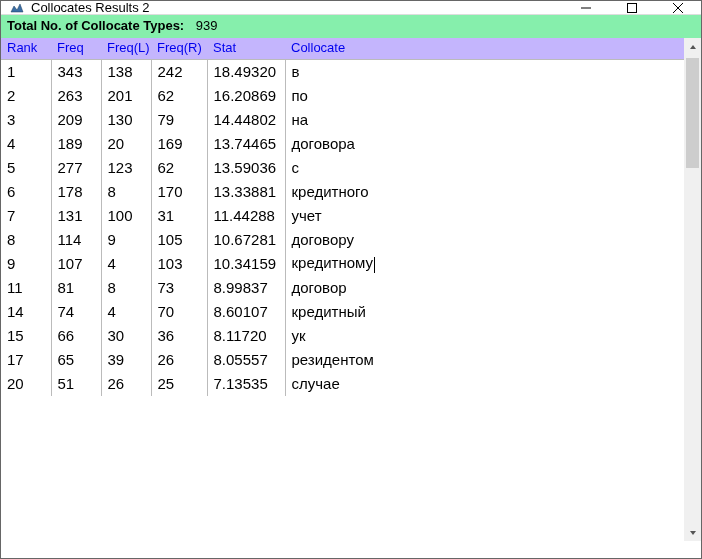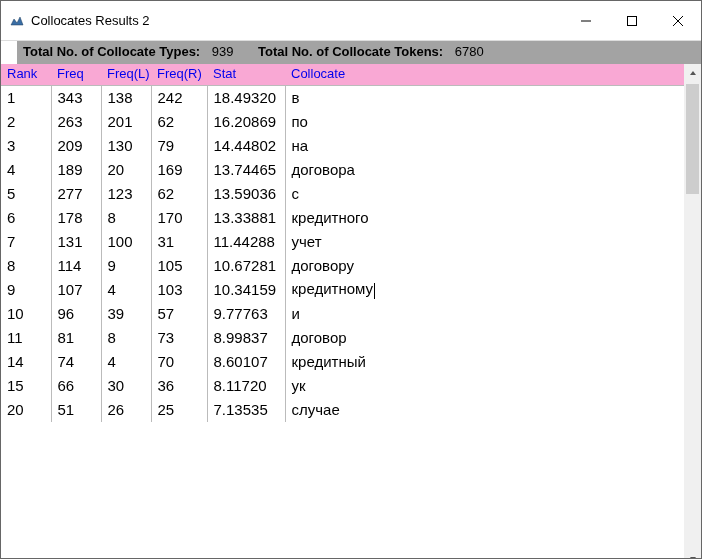--- a/index.html
+++ b/index.html
@@ -8,47 +8,46 @@
     font-family: "Segoe UI", Tahoma, Arial, sans-serif;
     font-size: 13px;
     background: #fff;
     color: #000;
     width: 702px;
     height: 559px;
     overflow: hidden;
     border: 1px solid #666;
   }
   .titlebar {
-    height: 40px;
+    height: 14px;
     background: #fff;
     display: flex;
     align-items: center;
     padding: 0 0 0 8px;
     border-bottom: 1px solid #ddd;
   }
   .titlebar .icon {
     width: 16px; height: 16px; margin-right: 6px;
     display: flex; align-items: center; justify-content: center;
   }
   .titlebar .title { flex: 0 0 auto; }
   .titlebar .spacer { flex: 1; }
   .winbtn {
     width: 46px; height: 30px;
     display: flex; align-items: center; justify-content: center;
     font-family: "Segoe UI Symbol", sans-serif;
     font-size: 10px;
   }
   .winbtn.close { font-size: 13px; }
   .summary {
-    background: #a3a3a3;
+    background: #86efac;
     padding: 3px 6px 5px 6px;
     display: flex;
     gap: 10px;
     font-size: 13px;
-    margin-left: 16px;
   }
   .summary b { font-weight: 700; }
   .summary .val { margin-left: 8px; }
   .tablewrap {
     position: relative;
     height: calc(559px - 30px - 26px);
     overflow: hidden;
   }
   .scrollbar {
     position: absolute;
@@ -77,21 +76,21 @@
   col.c-freql { width: 50px; }
   col.c-freqr { width: 56px; }
   col.c-stat  { width: 78px; }
   col.c-coll  { width: auto; }
   th {
     text-align: left;
     font-weight: 400;
     color: #0000ee;
     padding: 2px 6px 4px 6px;
     font-size: 13px;
-    background: #f9a8d4;
+    background: #c4b5fd;
   }
   td {
     padding: 2px 6px;
     font-size: 15px;
     border-right: 1px solid #bbb;
     height: 24px;
     vertical-align: middle;
     white-space: nowrap;
   }
   td:first-child { border-left: none; }
@@ -133,24 +132,20 @@
         <line x1="0" y1="0" x2="10" y2="10" stroke="#000" stroke-width="1"></line>
         <line x1="10" y1="0" x2="0" y2="10" stroke="#000" stroke-width="1"></line>
       </svg>
   </div>
 </div>
 
 <div class="summary">
   <div style="width:225px;">
     <b>Total No. of Collocate Types:</b>
     <span class="val">939</span>
-  </div>
-  <div>
-    <b>Total No. of Collocate Tokens:</b>
-    <span class="val">6780</span>
   </div>
 </div>
 
 <div class="tablewrap">
   <table>
     <colgroup>
       <col class="c-rank">
         <col class="c-freq">
         <col class="c-freql">
       <col class="c-freqr">
@@ -234,28 +229,20 @@
         </tr>
         <tr class="data">
           <td>9</td>
           <td>107</td>
           <td>4</td>
           <td>103</td>
           <td>10.34159</td>
           <td class="collocate">кредитному<span class="cursor"></span></td>
         </tr>
         <tr class="data">
-          <td>10</td>
-          <td>96</td>
-          <td>39</td>
-          <td>57</td>
-          <td>9.77763</td>
-          <td class="collocate">и</td>
-        </tr>
-        <tr class="data">
           <td>11</td>
           <td>81</td>
           <td>8</td>
           <td>73</td>
           <td>8.99837</td>
           <td class="collocate">договор</td>
         </tr>
         <tr class="data">
           <td>14</td>
           <td>74</td>
@@ -264,20 +251,28 @@
           <td>8.60107</td>
           <td class="collocate">кредитный</td>
         </tr>
         <tr class="data">
           <td>15</td>
           <td>66</td>
           <td>30</td>
           <td>36</td>
           <td>8.11720</td>
           <td class="collocate">ук</td>
+        </tr>
+        <tr class="data">
+          <td>17</td>
+          <td>65</td>
+          <td>39</td>
+          <td>26</td>
+          <td>8.05557</td>
+          <td class="collocate">резидентом</td>
         </tr>
         <tr class="data">
           <td>20</td>
           <td>51</td>
           <td>26</td>
           <td>25</td>
           <td>7.13535</td>
           <td class="collocate">случае</td>
         </tr>
       </tbody>

